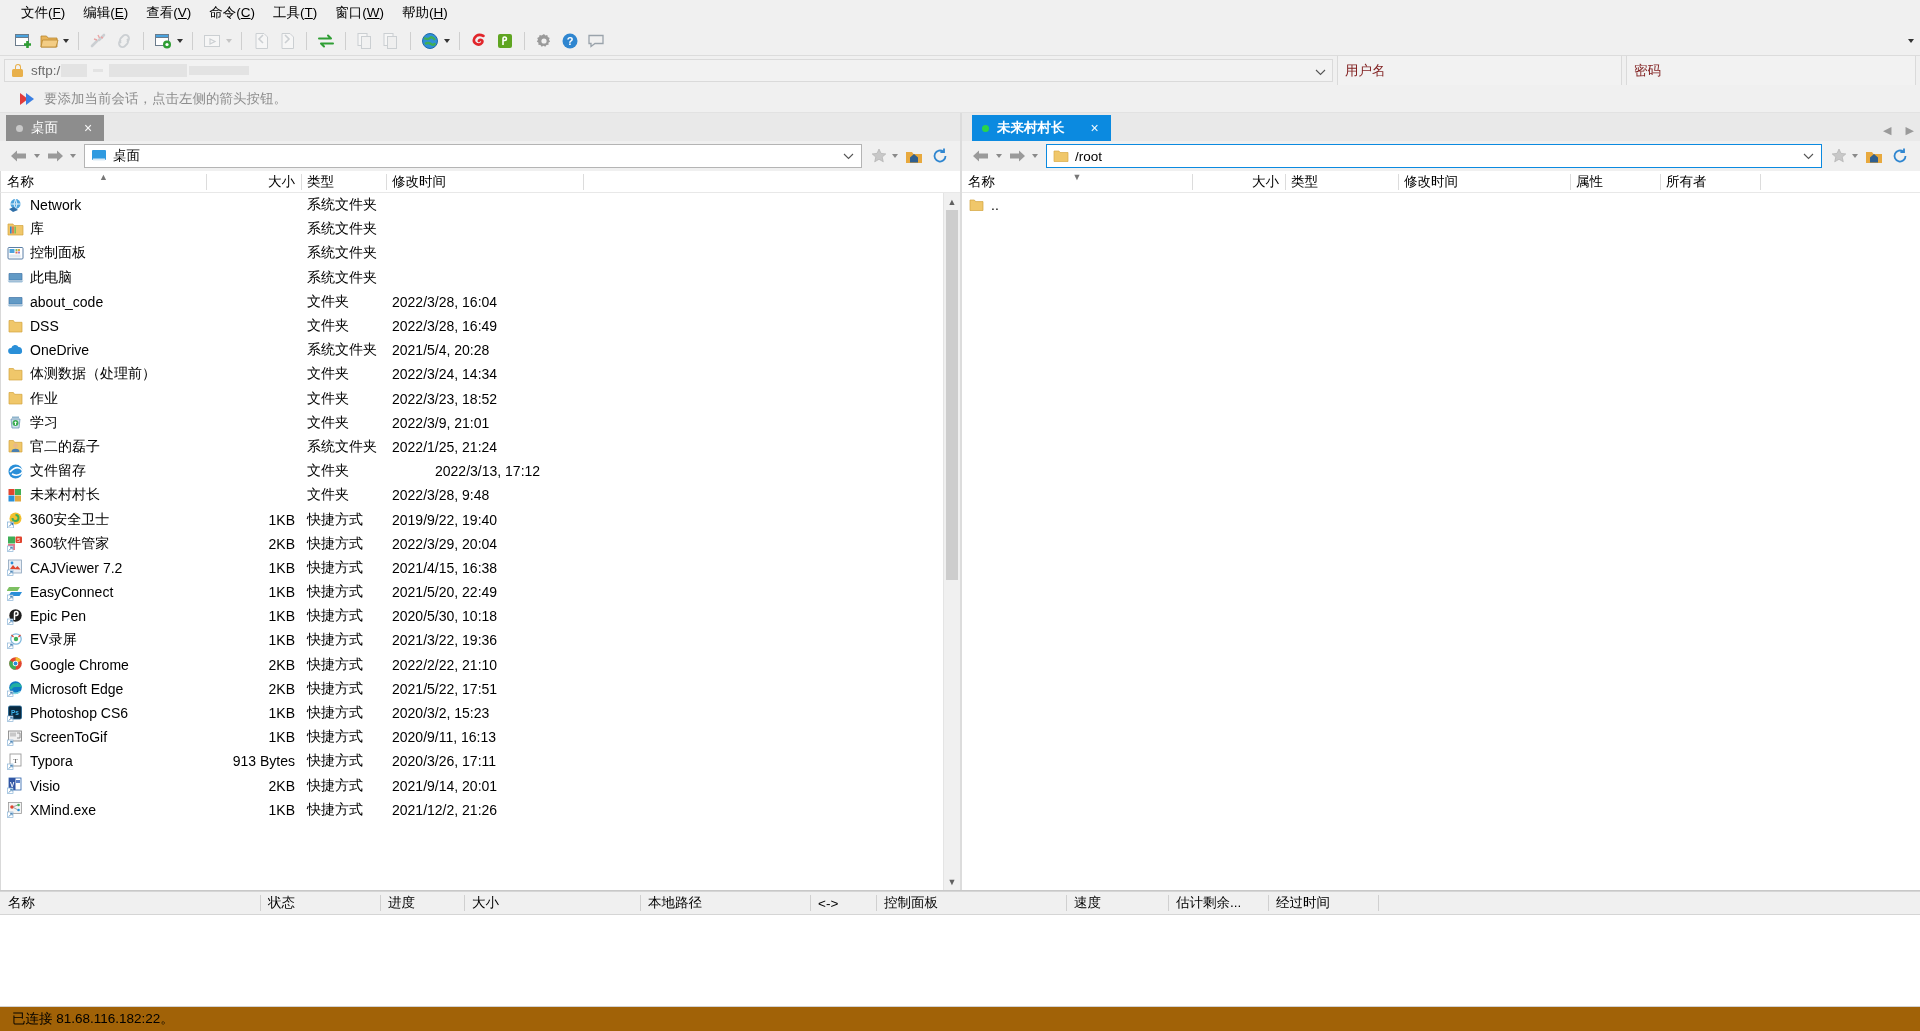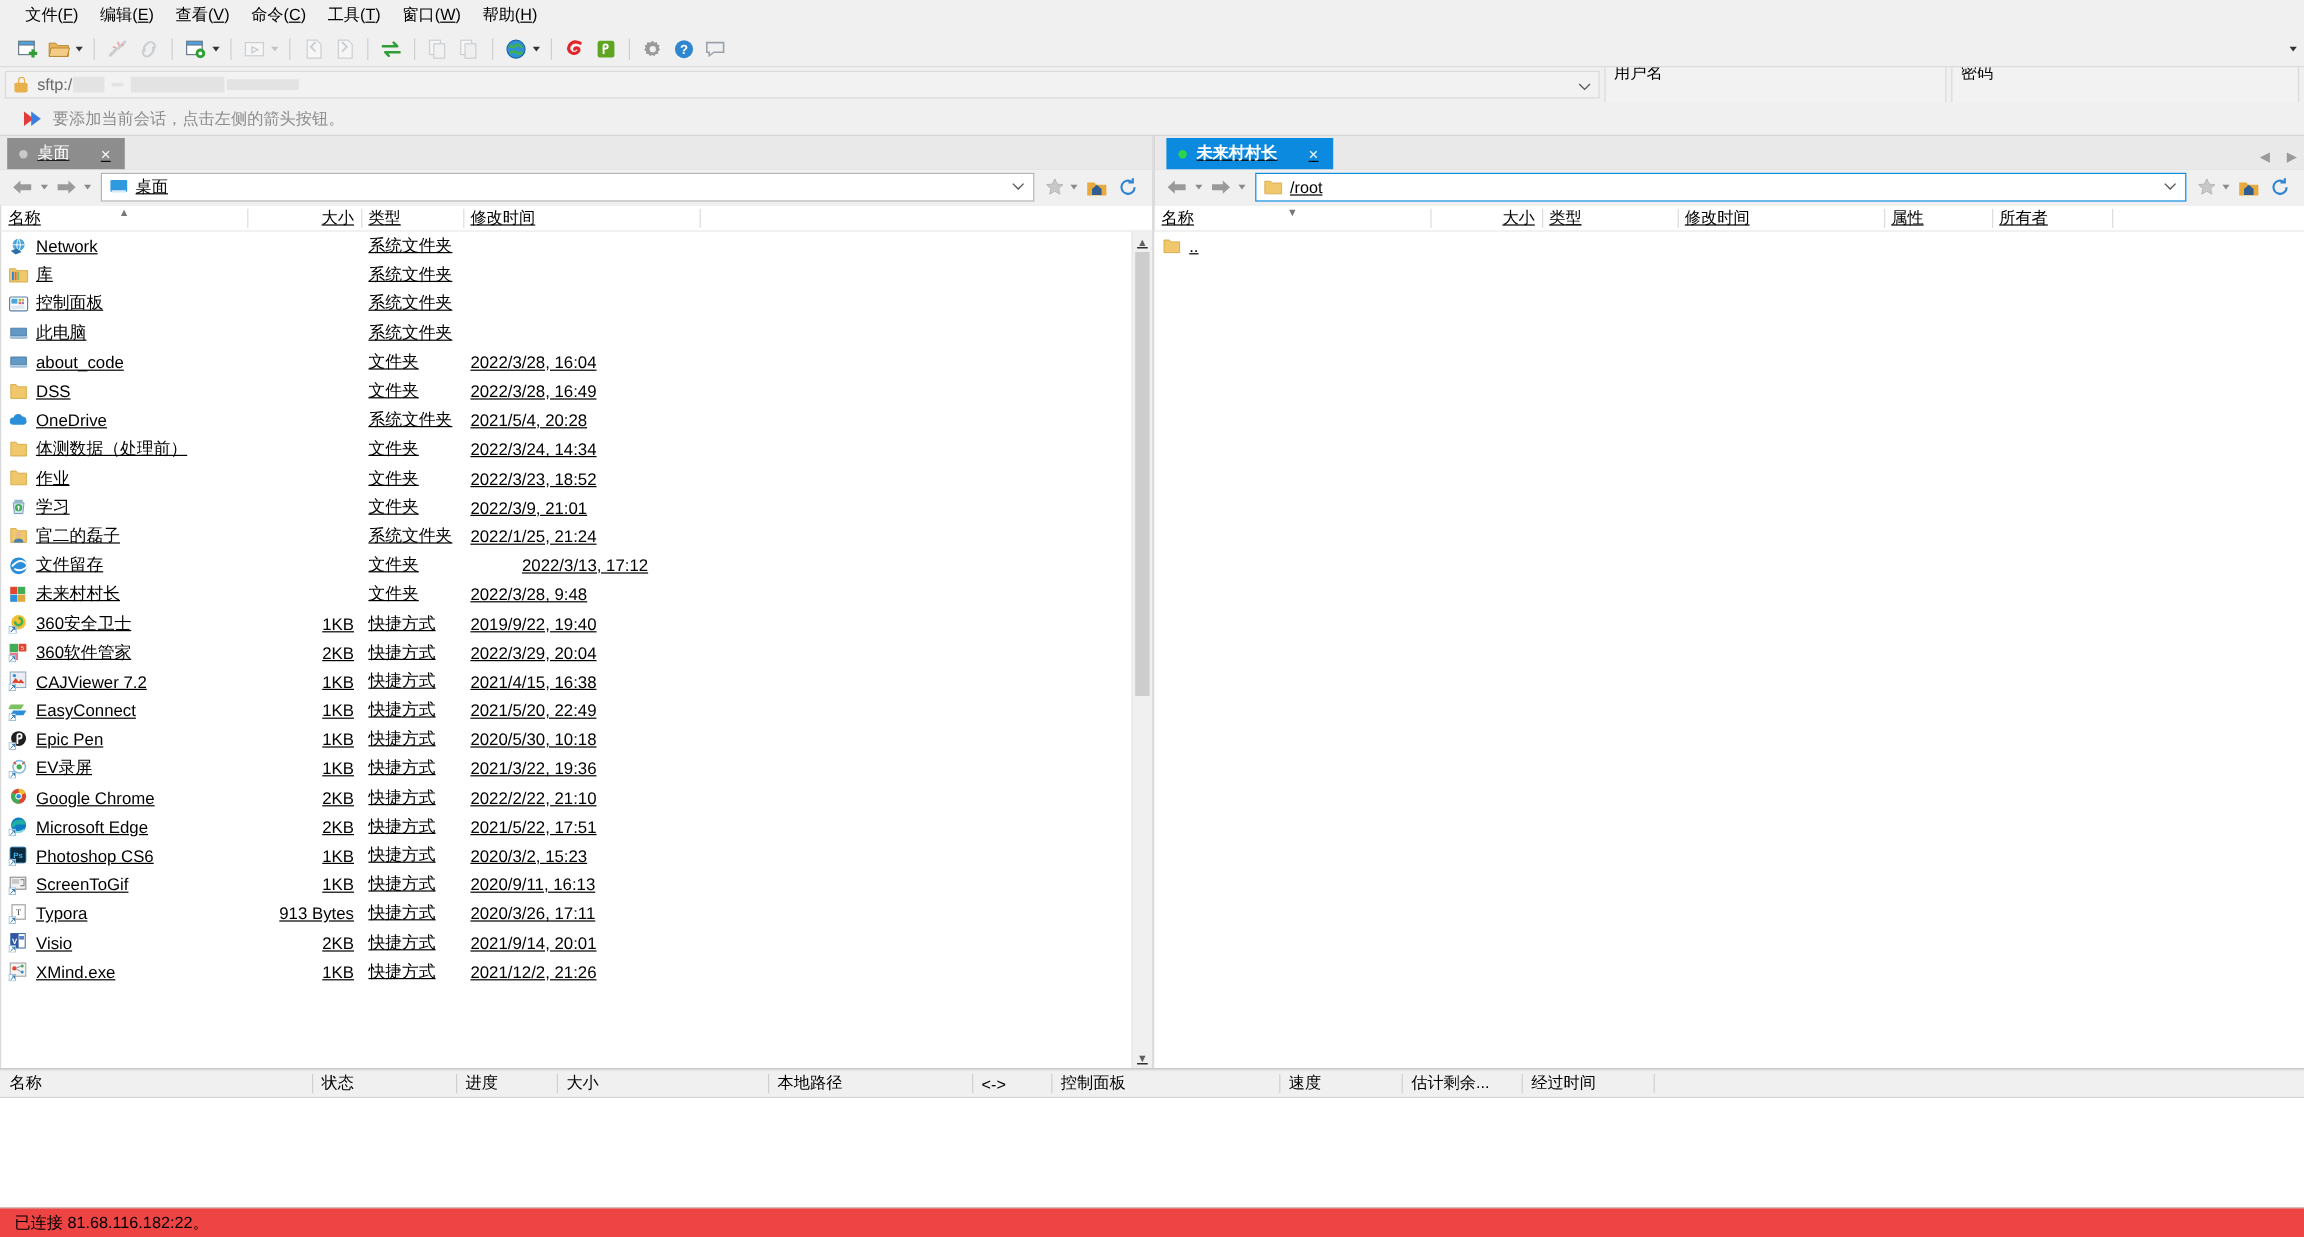--- a/index.html
+++ b/index.html
@@ -81,40 +81,40 @@
   .lock { width: 13px; height: 13px; position: relative; margin-right: 7px; flex: 0 0 13px; }
   .lock .body { position: absolute; left: 1px; bottom: 0; width: 11px; height: 8px; background: #e8b04b; border-radius: 1.5px; }
   .lock .shk { position: absolute; left: 3.5px; top: 0; width: 6px; height: 6px; border: 1.6px solid #e8b04b; border-bottom: none; border-radius: 3px 3px 0 0; }
   .urltext { font-size: 13.5px; color: #6a6a6a; white-space: nowrap; }
   .redact {
     display: inline-block; height: 13px; background: #e3e3e3; vertical-align: -2px;
     margin-left: 1px; filter: blur(0.6px);
   }
   .urlcaret { position: absolute; right: 6px; top: 50%; transform: translateY(-50%); }
   .fieldbox {
-    height: 40px; background: #f2f2f2; border: 1px solid #dadada; display: flex; align-items: flex-start;
-    padding: 0 7px; font-size: 13.5px; color: #000000;
+    height: 40px; background: #f2f2f2; border: 1px solid #dadada; display: flex; align-items: center;
+    padding: 0 7px; font-size: 13.5px; color: #7f1d1d;
   }
   .fieldbox.user { width: 285px; }
   .fieldbox.pass { width: 290px; }
 
   
   .notice {
     height: 28px; background: #f0f0f0; display: flex; align-items: center;
     flex: 0 0 28px; padding-left: 20px; gap: 8px; border-bottom: 1px solid #e2e2e2;
   }
   .notice .arrowicon { width: 16px; height: 14px; position: relative; flex: 0 0 16px; }
   .notice .arrowicon .a1 { position: absolute; left: 0; top: 1px; width: 0; height: 0;
       border-top: 6px solid transparent; border-bottom: 6px solid transparent; border-left: 8px solid #e23b3b; }
   .notice .arrowicon .a2 { position: absolute; left: 6px; top: 1px; width: 0; height: 0;
       border-top: 6px solid transparent; border-bottom: 6px solid transparent; border-left: 8px solid #3b7fe2; }
   .notice .txt { font-size: 13.5px; color: #8c8c8c; }
 
   
-  .panes { flex: 1 1 auto; display: flex; min-height: 0; background: #a3a3a3; text-decoration: underline; }
+  .panes { flex: 1 1 auto; display: flex; min-height: 0; background: #ef4444; }
   .pane { display: flex; flex-direction: column; min-width: 0; }
   .pane.left { width: 960px; flex: 0 0 960px; }
   .pane.right { flex: 1 1 auto; }
 
   .tabstrip {
     height: 28px; background: #e9e9e9; display: flex; align-items: flex-end;
     flex: 0 0 28px; position: relative; padding-left: 6px;
   }
   .tabstrip.right { padding-left: 10px; background: #e9e9e9; }
   .tab {
@@ -178,21 +178,21 @@
   .btab { height: 26px; display: flex; align-items: center; padding: 0 10px; font-size: 13.5px; color: #000; }
   .btab.active { background: #a8a8a8; color: #fff; }
   .bcols { height: 24px; background: #f0f0f0; display: flex; align-items: center; flex: 0 0 24px;
            font-size: 13.5px; border-top: 1px solid #d5d5d5; border-bottom: 1px solid #d5d5d5; }
   .bcol { padding: 0 8px; position: relative; height: 24px; display: flex; align-items: center; white-space: nowrap; }
   .bcol + .bcol::before { content: ""; position: absolute; left: 0; top: 4px; bottom: 4px; width: 1px; background: #d0d0d0; }
   .blist { flex: 1 1 auto; background: #fff; }
 
   
   .statusbar {
-    flex: 0 0 25px; height: 25px; background: #ef4444; display: flex; align-items: center;
+    flex: 0 0 25px; height: 25px; background: #a16207; display: flex; align-items: center;
     font-size: 13.5px; color: #000; border-top: 1px solid #d2d2d2;
   }
   .statusbar .sseg { padding: 0 12px; height: 25px; display: flex; align-items: center; white-space: nowrap; }
   .statusbar .grow { flex: 1 1 auto; }
   .statusbar .sright { display: flex; align-items: center; }
 </style>
 </head>
 <body>
 
 <div class="app">

